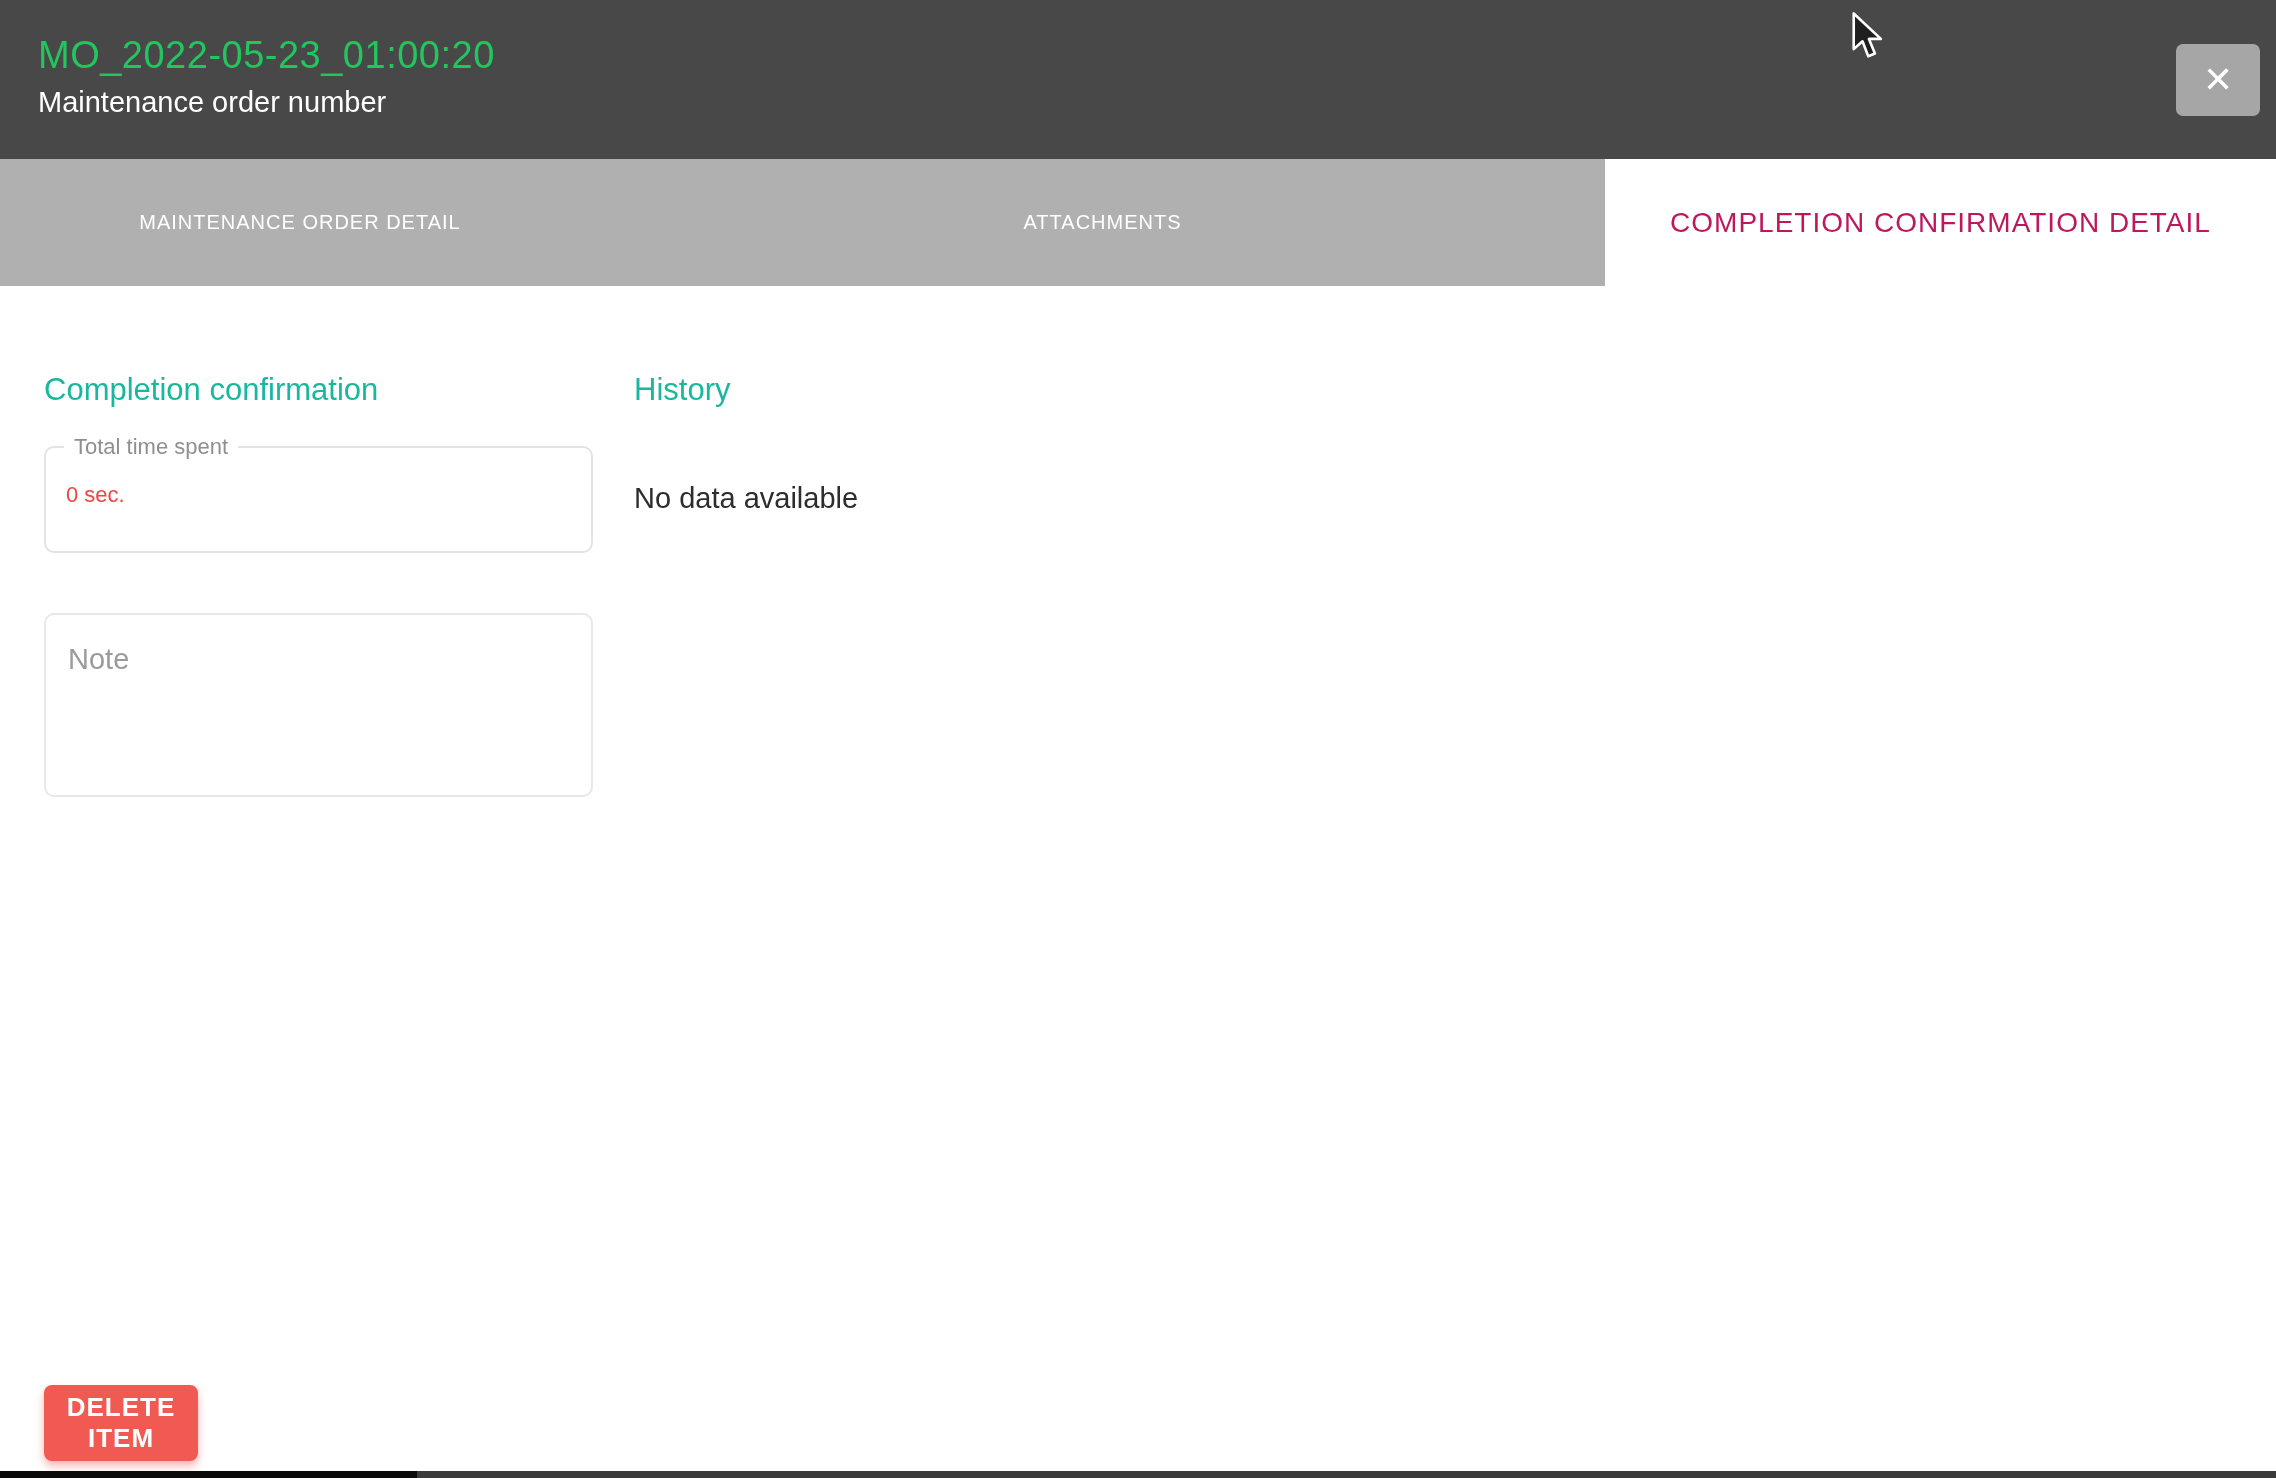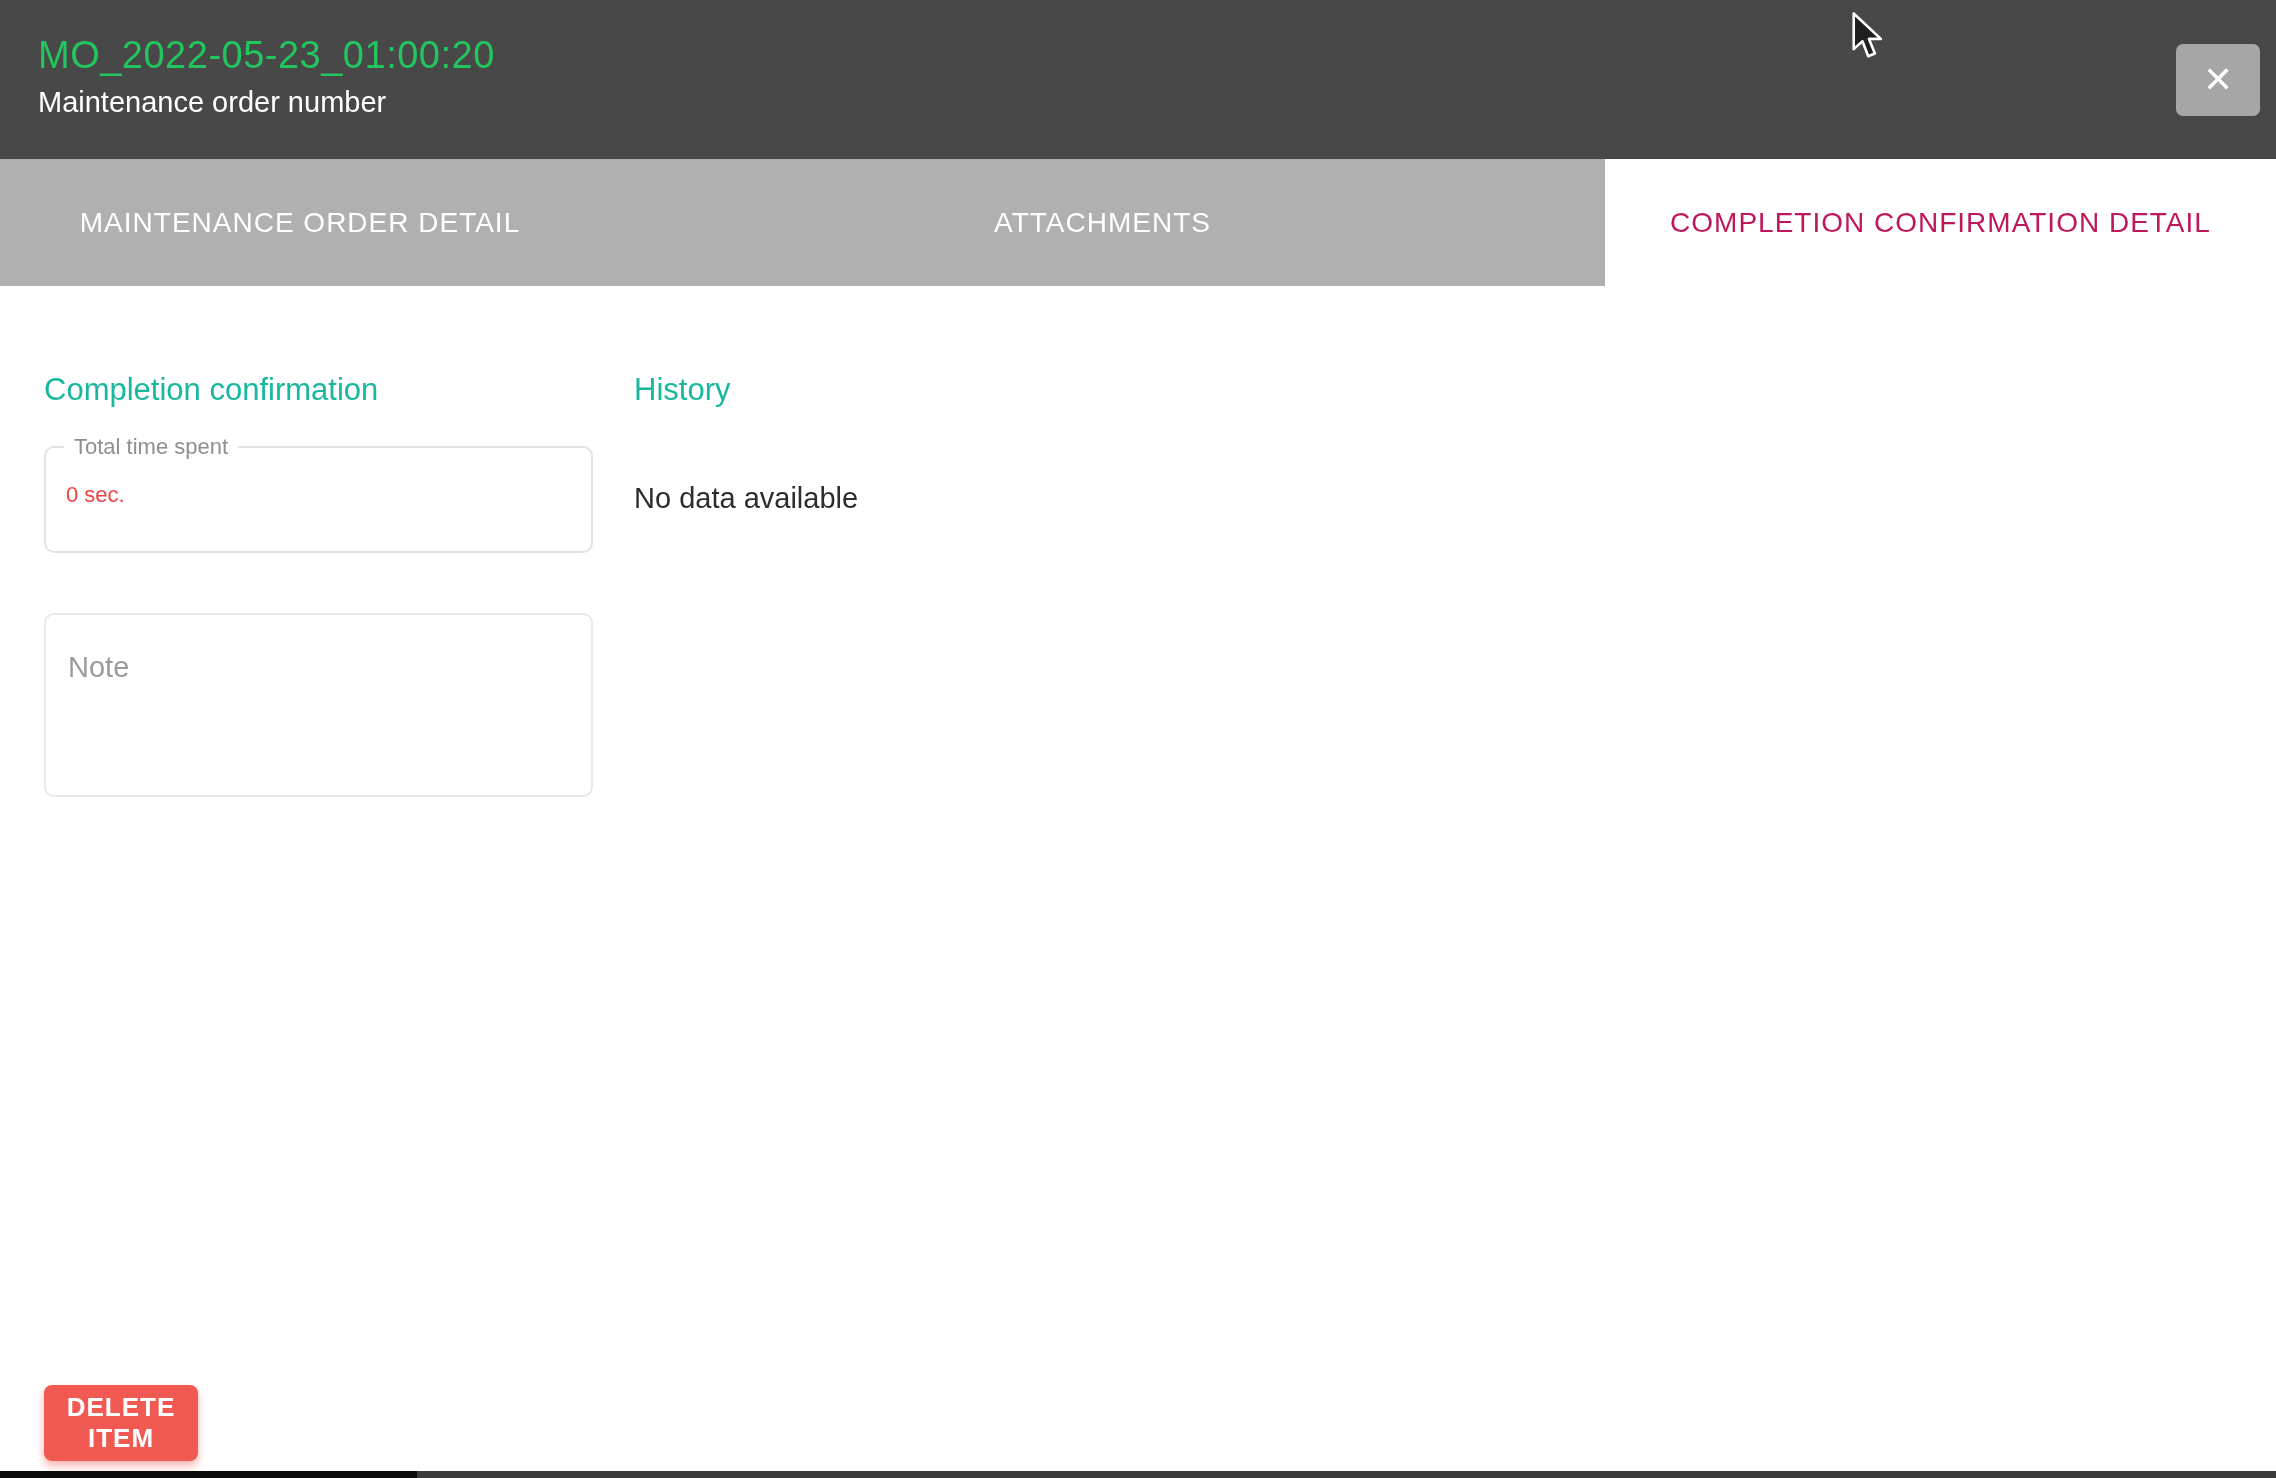--- a/index.html
+++ b/index.html
@@ -44,21 +44,21 @@
     width: 2276px; height: 127px;
     display: flex;
   }
   .tab-group-inactive {
     width: 1605px; height: 127px;
     background: #b0b0b0;
     display: flex;
   }
   .tab {
     display: flex; align-items: center; justify-content: center;
-    font-size: 28px; letter-spacing: 1px;
+    font-size: 20px; letter-spacing: 1px;
     color: #ffffff; cursor: pointer;
     white-space: nowrap; text-align: left;
   }
   .tab-1 { width: 600px; }
   .tab-2 { width: 516px; }
   .tab-3 { flex: 1; }
   .tab-active {
     flex: 1; height: 127px;
     background: #ffffff;
     color: #be185d;
@@ -96,21 +96,21 @@
     font-size: 22px; color: #ef4444;
     font-family: "Liberation Sans", sans-serif;
   }
 
   #note-box { left: 44px; top: 613px; width: 549px; height: 184px; border-color: #e8e8e8; }
   #note-input {
     position: absolute; left: 0; top: 0;
     width: 545px; height: 180px;
     border: none; outline: none; resize: none;
     border-radius: 10px;
-    padding: 36px 22px;
+    padding: 28px 22px;
     font-size: 29px; color: #555555;
     font-family: "Liberation Sans", sans-serif;
     background: transparent;
   }
   #note-input::placeholder { color: #9b9b9b; opacity: 1; }
   #total-time-input::placeholder { color: #9b9b9b; opacity: 1; }
 
   .empty-text {
     position: absolute; left: 634px; top: 482px;
     font-size: 29px; color: #2d2d2d;

